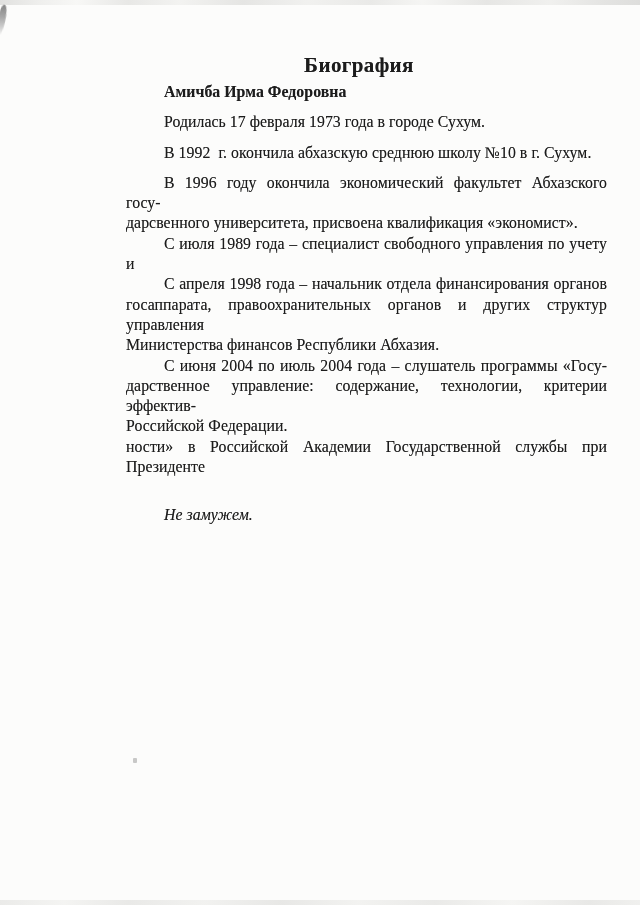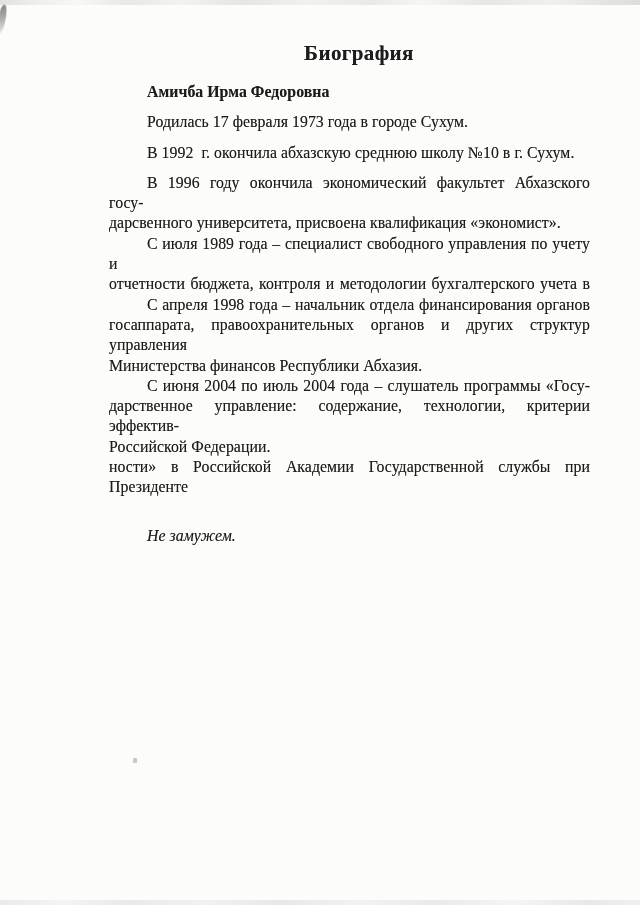--- a/index.html
+++ b/index.html
@@ -42,29 +42,29 @@
     border-radius:45% 55% 50% 50%;
     filter:blur(0.6px);
     opacity:0.85;
   }
   
   .speck {
     position:absolute; top:758px; left:133px; width:4px; height:5px;
     background:#9c9c9c; border-radius:1px; opacity:0.55;
   }
   .title {
-    position:absolute; top:40px; left:109px; width:482px;
+    position:absolute; top:52px; left:109px; width:482px;
     transform:translateX(9px);
     text-align:center;
     font-size:21px; line-height:27px; font-weight:700;
     letter-spacing:0.4px;
     text-shadow:0 0 0.4px rgba(28,28,28,0.55);
   }
   .content {
-    position:absolute; top:82px; left:109px; width:481px;
+    position:absolute; top:82px; left:126px; width:481px;
     font-size:15.8px; line-height:20.3px;
     letter-spacing:0.05px;
     text-shadow:0 0 0.35px rgba(28,28,28,0.5);
   }
   .para { width:100%; }
   .line { width:100%; text-align:left; }
   .ind { text-indent:38px; }
   .jfull { text-align:justify; text-align-last:justify; }
   .name { font-weight:700; }
   .sp-after { margin-bottom:10px; }
@@ -94,21 +94,20 @@
       <div class="line ind">В 1992&nbsp; г. окончила абхазскую среднюю школу №10 в г. Сухум.</div>
     </div>
 
     <div class="para">
       <div class="line ind jfull">В 1996 году окончила экономический факультет Абхазского госу-</div>
       <div class="line">дарсвенного университета, присвоена квалификация «экономист».</div>
     </div>
 
     <div class="para">
       <div class="line ind jfull">С июля 1989 года – специалист свободного управления по учету и</div>
-      <div class="line jfull">отчетности бюджета, контроля и методологии бухгалтерского учета в</div>
     </div>
 
     <div class="para">
       <div class="line ind jfull">С апреля 1998 года – начальник отдела финансирования органов</div>
       <div class="line jfull">госаппарата, правоохранительных органов и других структур управления</div>
       <div class="line">Министерства финансов Республики Абхазия.</div>
     </div>
 
     <div class="para">
       <div class="line ind jfull">С июня 2004 по июль 2004 года – слушатель программы «Госу-</div>

